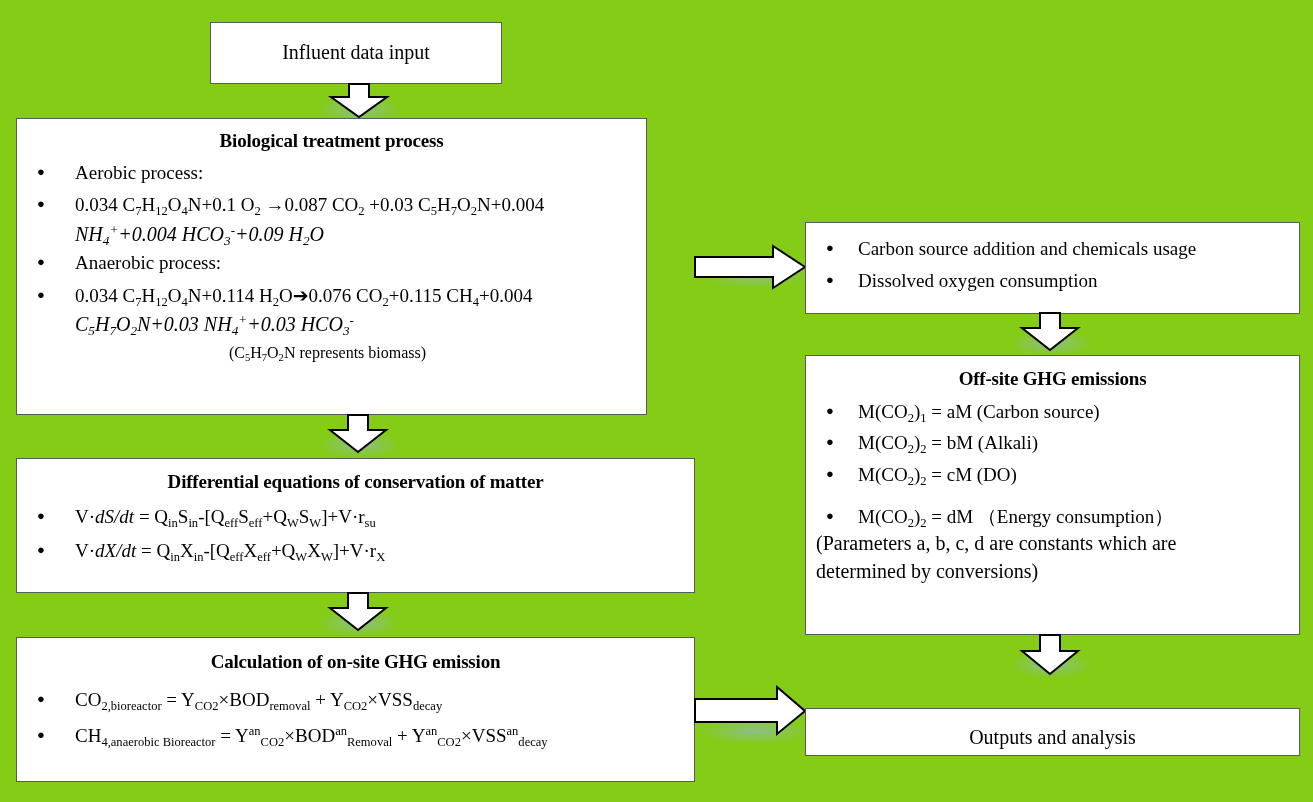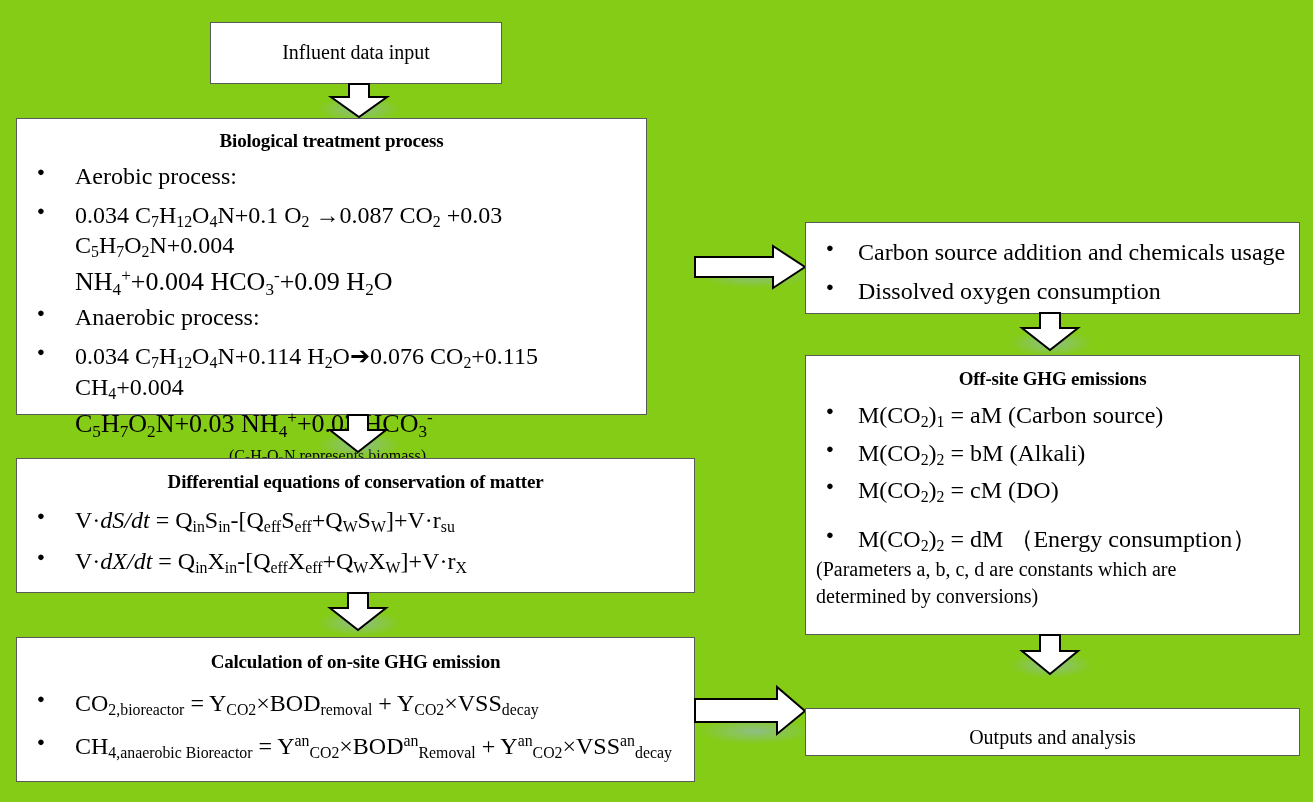--- a/index.html
+++ b/index.html
@@ -32,36 +32,37 @@
     letter-spacing: -0.2px;
   }
   .centered-label {
     font-size: 20px;
     text-align: center;
     line-height: 1.2;
   }
   .bullet-row {
     position: relative;
     display: block;
-    font-size: 24px;
+    font-size: 19px;
     line-height: 1.28;
     padding-left: 58px;
   }
   .bullet-row::before {
     content: "\25CF";
     position: absolute;
     left: 20px;
     top: -1px;
     font-size: 13px;
     line-height: 1.9;
   }
   .plain-row {
     display: block;
-    font-size: 26px;
+    font-size: 20px;
     line-height: 1.28;
+    font-style: italic;
   }
   .note-row {
     display: block;
     font-size: 16px;
     text-align: center;
     line-height: 1.3;
   }
   .note-left {
     display: block;
     font-size: 20px;

